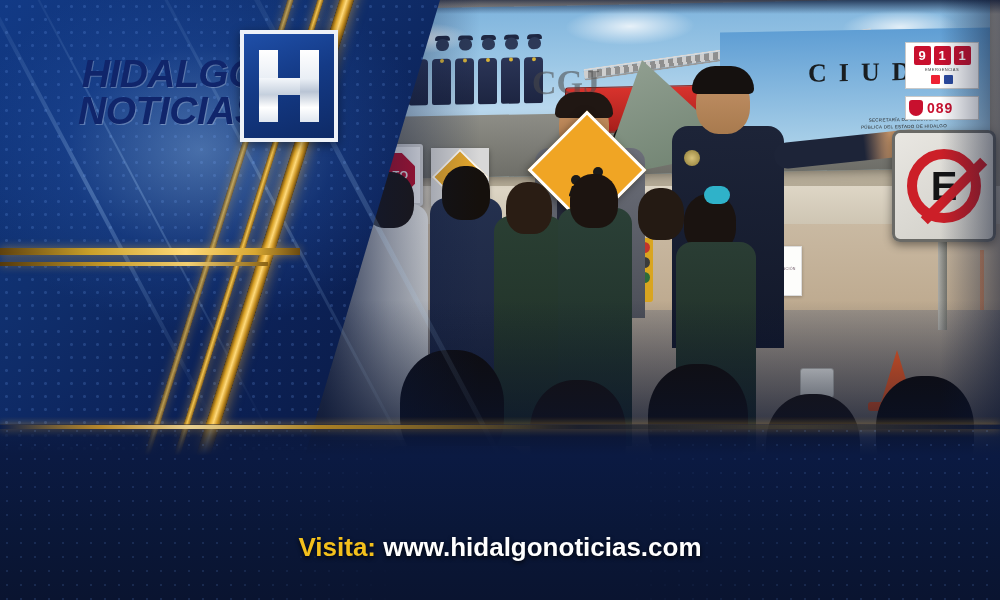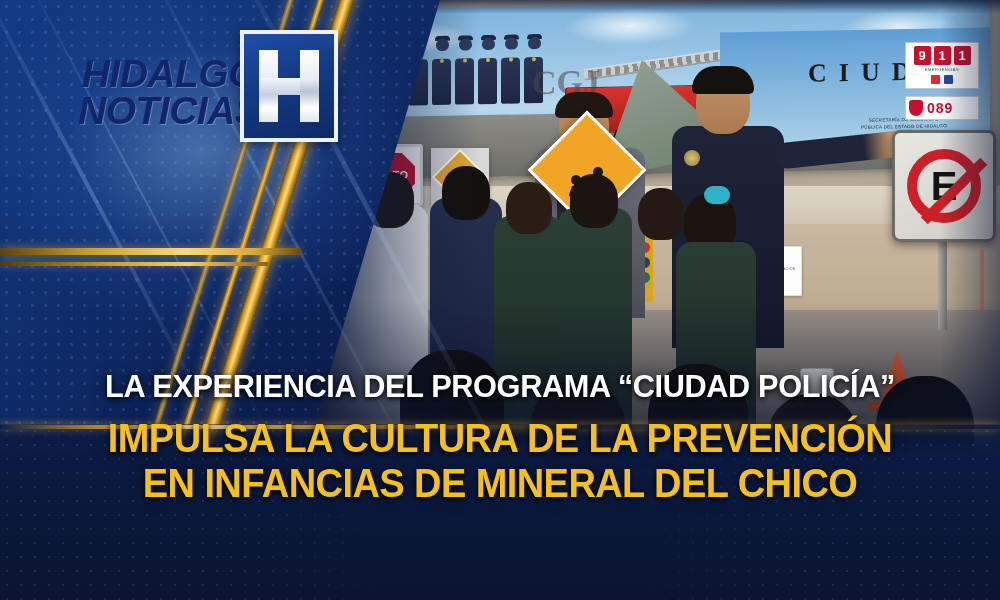--- a/index.html
+++ b/index.html
@@ -583,20 +583,19 @@
       </div>
     </div>
   </div>
 
   <div class="bottom-band"></div>
   <div class="bottom-dots"></div>
 
   <div class="gold-h2" style="left:0;top:425px;width:1000px;opacity:.85;
        background:linear-gradient(90deg,rgba(20,14,4,0) 0%,#c8922a 10%,#ffe39a 19%,#b98a22 32%,rgba(90,70,20,.15) 58%,rgba(150,120,45,.3) 80%,rgba(20,14,4,0) 100%);"></div>
 
-  <div class="headline-zone">
-    <div class="hl hl1">LA EXPERIENCIA DEL PROGRAMA “CIUDAD POLICÍA”</div>
-    <div class="hl hl2">IMPULSA LA CULTURA DE LA PREVENCIÓN</div>
-    <div class="hl hl3">EN INFANCIAS DE MINERAL DEL CHICO</div>
+
+  <div class="visita">
+    <span class="y">Visita:</span>
+    <span class="w">www.hidalgonoticias.com</span>
   </div>
 
-
 </div>
 
 </body></html>

